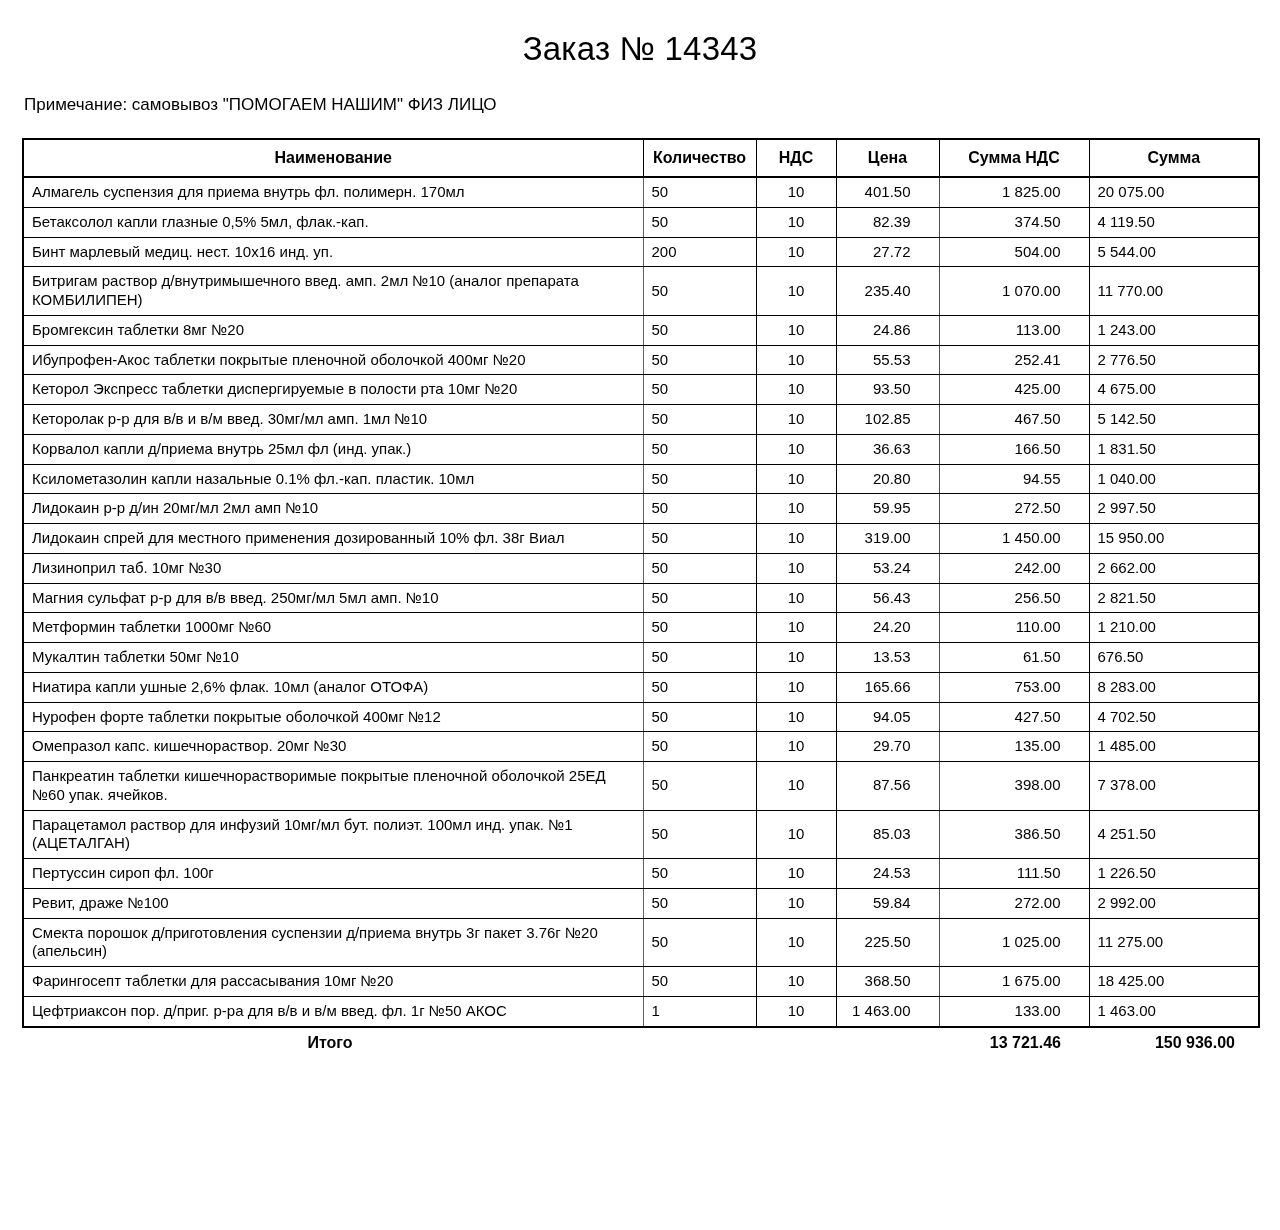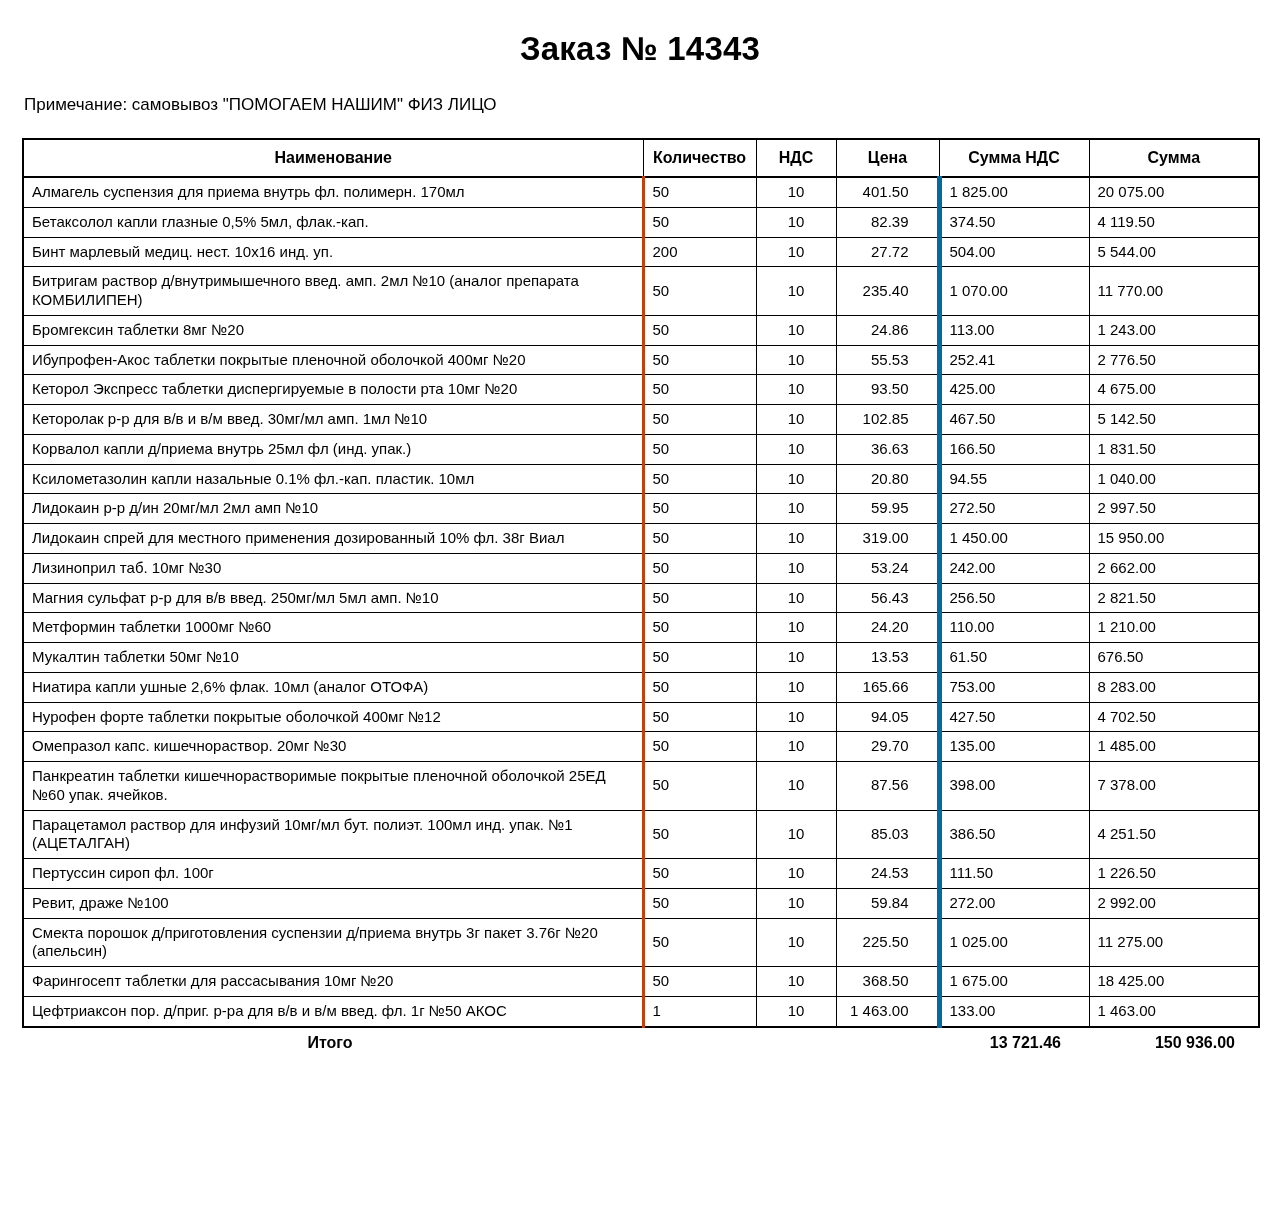--- a/index.html
+++ b/index.html
@@ -15,21 +15,21 @@
     -webkit-font-smoothing: antialiased;
   }
   .page {
     width: 1280px;
     box-sizing: border-box;
     padding: 18px 22px 10px 22px;
   }
   .doc-title {
     text-align: center;
     font-size: 33px;
-    font-weight: bold;
+    font-weight: normal;
     letter-spacing: 0.2px;
     margin: 12px 0 26px 0;
     line-height: 1.15;
   }
   .note-line {
     font-size: 17px;
     margin: 0 0 22px 2px;
     line-height: 1.3;
   }
   .note-label { }
@@ -60,38 +60,39 @@
   table.items thead tr th:last-child { border-right-width: 2px; margin-top: 40px; }
 
   table.items tbody td {
     border-left: none;
     border-right: none;
     border-top: none;
     border-bottom: 1px solid #000;
   }
   table.items tbody td.c-name {
     border-left: 2px solid #000;
-    border-right: 3px solid #c2410c;
+    border-right: 1px solid #c2410c;
     text-align: left;
   }
   table.items tbody td.c-qty {
     border-right: 1px solid #000;
     text-align: left;
   }
   table.items tbody td.c-vat {
     border-right: 1px solid #000;
     text-align: center;
   }
   table.items tbody td.c-price {
-    border-right: 5px solid #0369a1;
+    border-right: 1px solid #0369a1;
     text-align: right;
     padding-right: 28px;
   }
   table.items tbody td.c-vatsum {
     border-right: 1px solid #000;
+    text-align: right;
     padding-right: 28px;
   }
   table.items tbody td.c-sum {
     border-right: 2px solid #000;
     text-align: left;
     padding-right: 24px;
   }
   table.items tbody tr:last-child td {
     border-bottom: 2px solid #000;
   }

